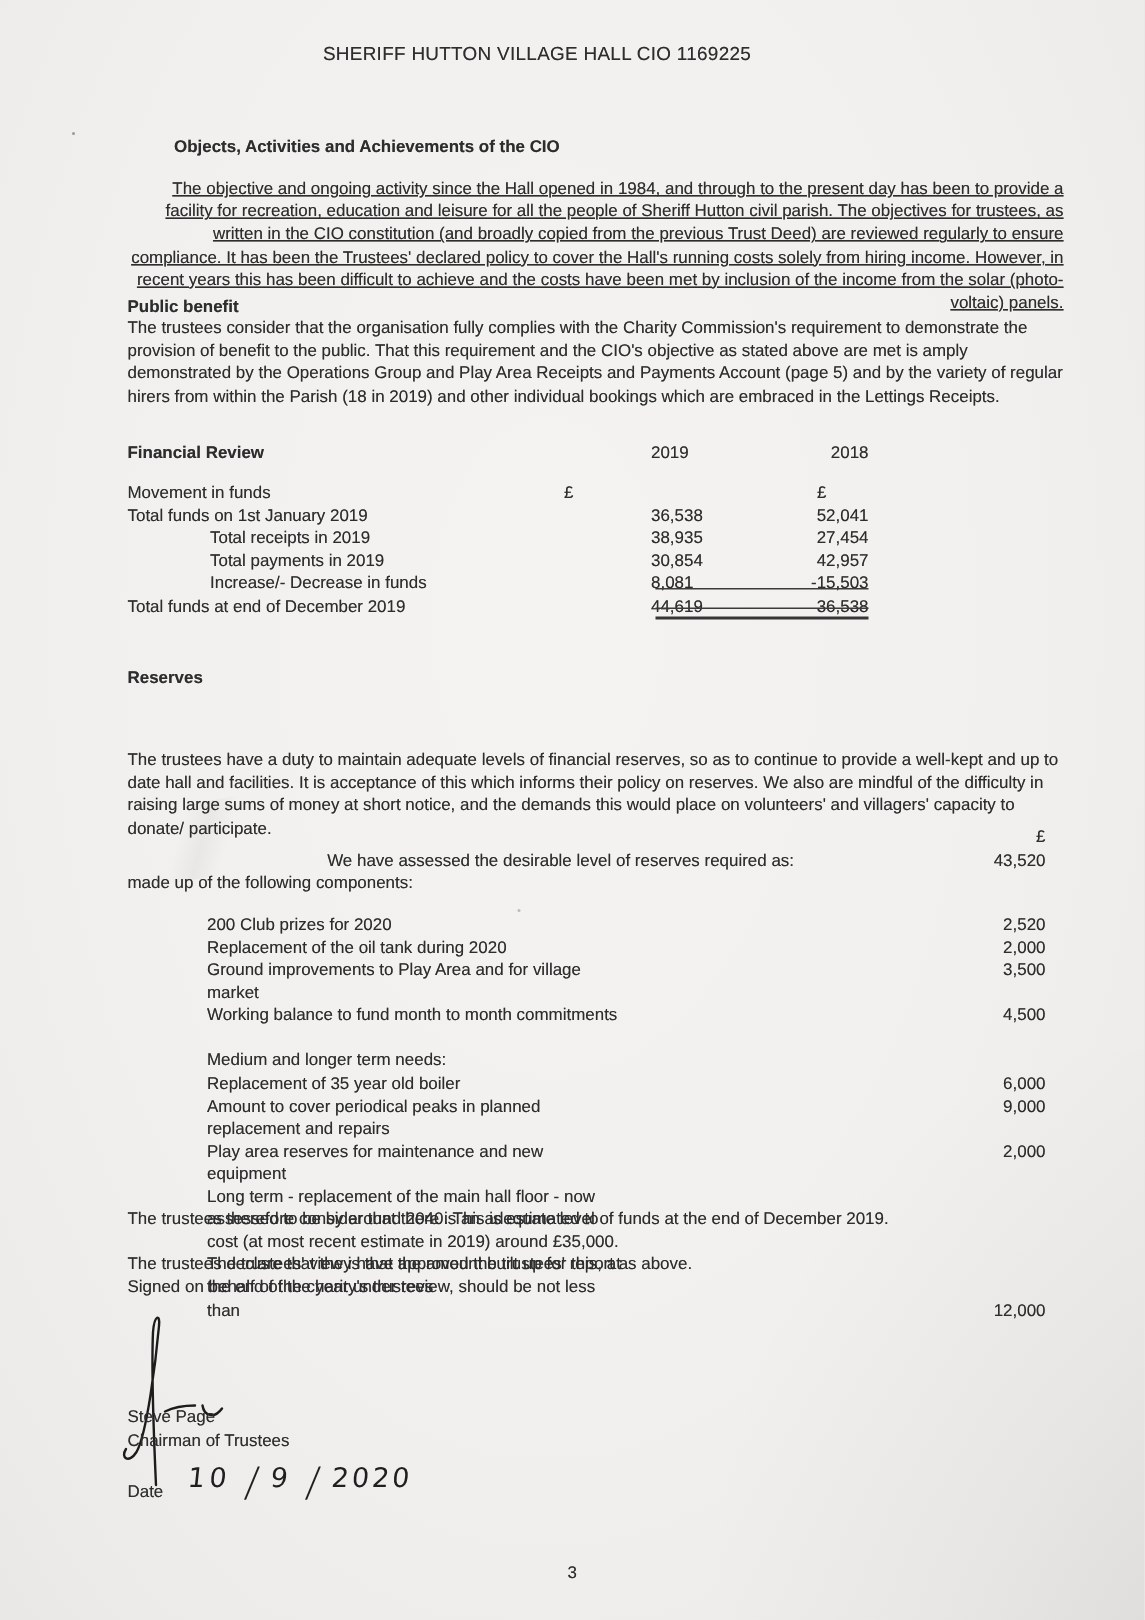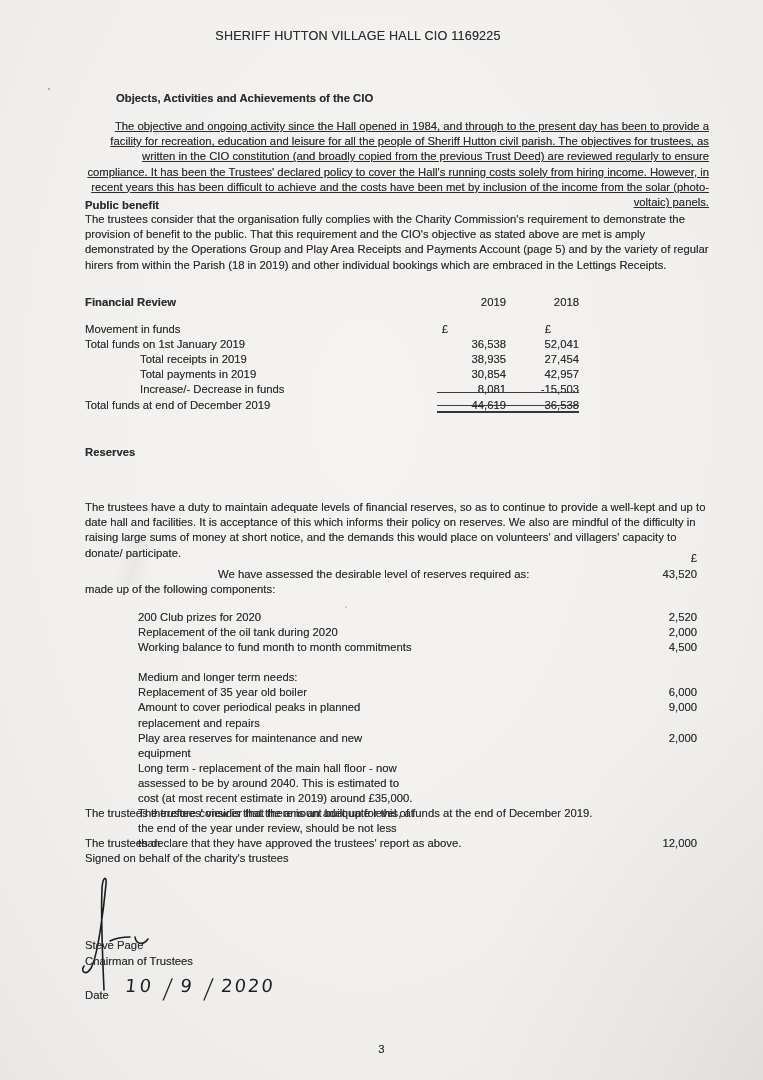--- a/index.html
+++ b/index.html
@@ -17,21 +17,21 @@
   .h-objects{top:91px;left:85px;margin-left:31px;}
   .p-objects{top:119px;left:85px;width:624px;text-align:right;text-decoration:underline;}
   .h-pb{top:198px;left:85px;}
   .p-pb{top:212px;left:85px;width:624px;}
 
   
   .fin{top:295px;left:85px;width:494px;}
   .fin-row{display:flex;height:15.1px;}
   .fin-row .lbl{flex:1;}
   .fin-row .ind{padding-left:55px;}
-  .fin-row .c1{width:72px;text-align:right;}
+  .fin-row .c1{width:72px;}
   .fin-row .c2{width:73px;text-align:right;}
   .fin-head{margin-bottom:12px;}
   .fin .cur1{padding-right:30px;}
   .fin .cur2{padding-right:28px;}
   .rule-single{top:392px;left:437px;width:142px;height:0;border-top:1.3px solid #3b3b3b;}
   .rule-double{top:405px;left:437px;width:142px;height:5px;border-top:1.4px solid #3b3b3b;border-bottom:2.6px solid #363636;}
 
   .h-reserves{top:445px;left:85px;}
   .p-reserves{top:500px;left:85px;width:624px;}
   .pound-top{top:551px;left:85px;width:612px;text-align:right;}
@@ -145,20 +145,24 @@
   <div class="abs components">
     <div class="comp-row">
       <span class="lbl">200 Club prizes for 2020</span>
       <span class="amt">2,520</span>
     </div>
     <div class="comp-row">
       <span class="lbl">Replacement of the oil tank during 2020</span>
       <span class="amt">2,000</span>
     </div>
     <div class="comp-row">
+      <span class="lbl">Ground improvements to Play Area and for village market</span>
+      <span class="amt">3,500</span>
+    </div>
+    <div class="comp-row">
       <span class="lbl">Working balance to fund month to month commitments</span>
       <span class="amt">4,500</span>
     </div>
     <div class="comp-row comp-gap">
       <span class="lbl">Medium and longer term needs:</span>
       <span class="amt"></span>
     </div>
     <div class="comp-row">
       <span class="lbl">Replacement of 35 year old boiler</span>
       <span class="amt">6,000</span>

